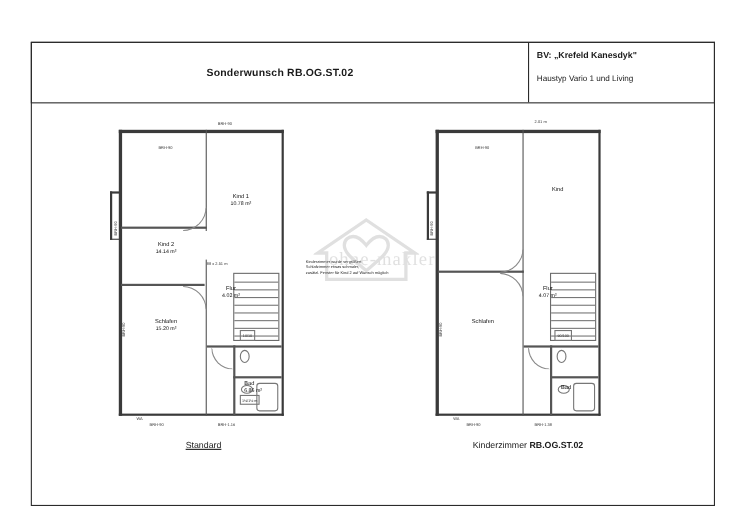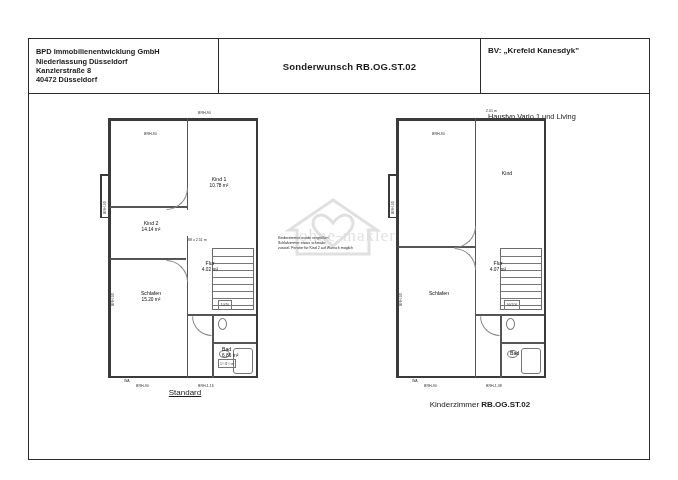--- a/index.html
+++ b/index.html
@@ -72,21 +72,20 @@
     justify-content: flex-start;
     padding-top: 7px;
   }
   .tb-right .bv {
     font-size: 8px;
     font-weight: bold;
     margin-bottom: 12px;
   }
   .tb-right .haustyp {
     font-size: 7.4px;
-    margin-top: 45px;
   }
 
   
   .caption {
     position: absolute;
     font-size: 8px;
     text-align: center;
   }
   .caption.bold-part b { font-weight: bold; }
 
@@ -191,26 +190,20 @@
   }
 </style>
 </head>
 <body>
 
 <div id="sheet">
 
   <div class="frame"></div>
 
   <div class="titleblock">
-    <div class="tb-cell tb-left">
-      <div class="l1"><span>BPD</span><span> Immobilienentwicklung GmbH</span></div>
-      <div class="ln">Niederlassung Düsseldorf</div>
-      <div class="ln">Kanzlerstraße 8</div>
-      <div class="ln">40472 Düsseldorf</div>
-    </div>
     <div class="tb-cell tb-mid">
       <div class="title">Sonderwunsch RB.OG.ST.02</div>
     </div>
     <div class="tb-cell tb-right">
       <div class="bv">BV: „Krefeld Kanesdyk"</div>
       <div class="haustyp">Haustyp Vario 1 und Living</div>
     </div>
   </div>
 
   <div class="plan" style="left:100px; top:118px; width:165px; height:265px;">
@@ -277,21 +270,21 @@
     <div class="room-label" style="left:18px; top:172px; width:66px;">
       <span class="nm">Schlafen</span>
       <span class="ar">15.20 m²</span>
     </div>
     <div class="room-label" style="left:122px; top:228px; width:34px; text-align:left;">
       <span class="nm">Bad</span>
       <span class="ar">6.86 m²</span>
     </div>
   </div>
 
-  <div class="caption" style="left:140px; top:388px; width:90px;text-decoration:underline;">
+  <div class="caption" style="left:140px; top:400px; width:90px;text-decoration:underline;">
     <span>Standard</span>
   </div>
 
   <div class="note" style="left:278px; top:236px; width:118px;">Kinderzimmer wurde vergrößert
 Schlafzimmer etwas schmaler,
 zusätzl. Fenster für Kind 2 auf Wunsch möglich</div>
 
   <div class="watermark">
     <svg class="wm-house" width="96" height="62" viewBox="0 0 96 62">
       <path d="M48 4 L92 34 L84 34 L84 58 L12 58 L12 34 L4 34 Z" fill="none" stroke="#9a9a9a" stroke-width="3"></path>

